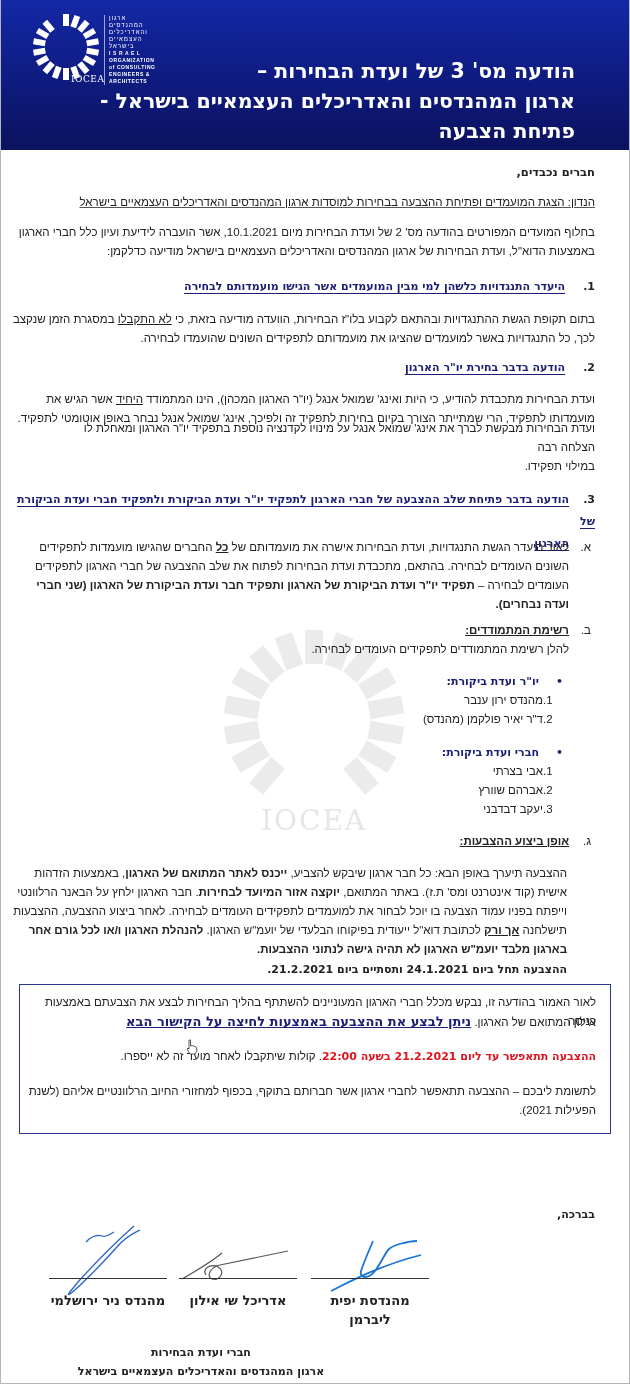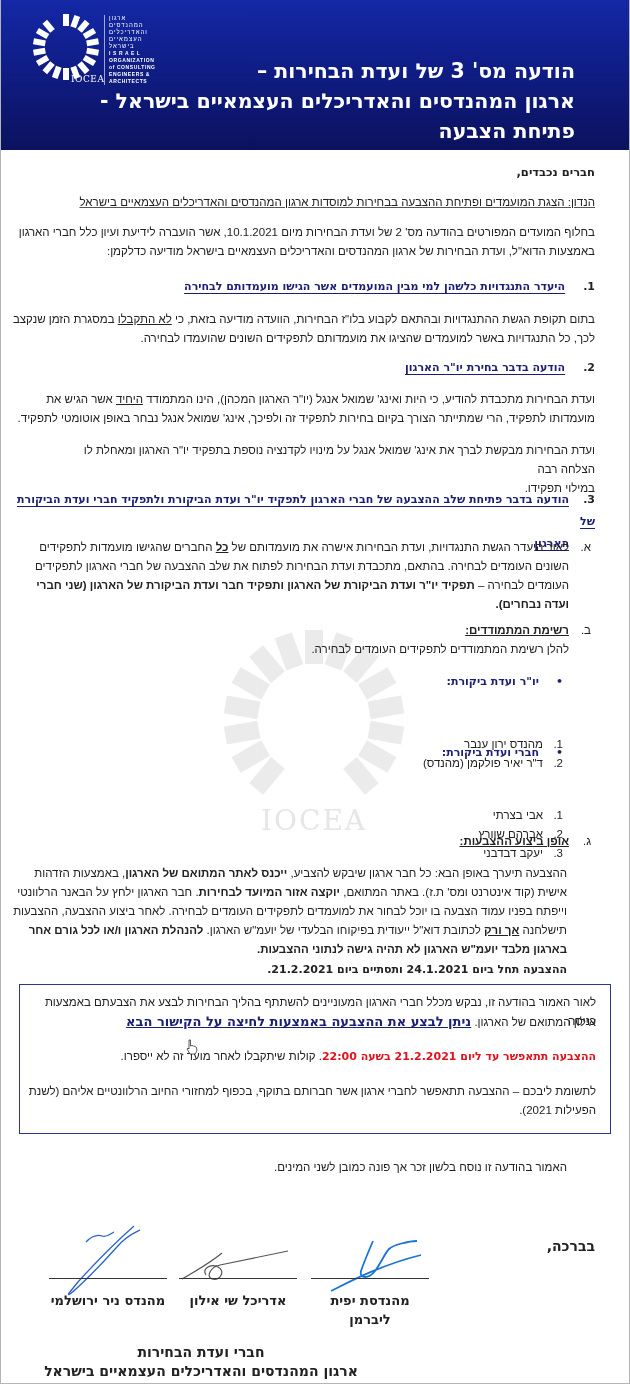--- a/index.html
+++ b/index.html
@@ -79,39 +79,39 @@
     color: #1b1f73; font-weight: bold; font-family: "DejaVu Sans", sans-serif; font-size: 11px;
   }
   .section-head .num { display: inline-block; width: 26px; color: #222; text-align: right; }
   .section-head .txt { text-decoration: underline; text-decoration-color: #1b1f73; text-underline-offset: 3px; }
   .u { text-decoration: underline; }
   .b { font-weight: bold; }
   .sub-item { position: absolute; right: 52px; text-align: right; }
   .sub-item .lbl { display: inline-block; width: 22px; }
   .cand-head { position: absolute; color: #1b1f73; font-weight: bold; font-family: "DejaVu Sans", sans-serif; font-size: 11px; }
   .cand-head .dot { display: inline-block; width: 24px; color: #1b1f73; }
-  .cand { position: absolute; text-align: right; margin-top: 44px; }
+  .cand { position: absolute; text-align: left; }
   .cand .n { display: inline-block; width: 20px; }
 
   .notice-box {
     position: absolute;
     left: 18px; right: 18px;
     top: 984px; height: 150px;
     border: 1px solid #2c3592;
     background: #fff;
   }
   .notice-box .line { position: absolute; right: 14px; text-align: right; }
   .link { color: #1b1f73; font-weight: bold; text-decoration: underline; font-family: "DejaVu Sans", sans-serif; font-size: 13px; }
   .red { color: #e0121b; font-weight: bold; font-family: "DejaVu Sans", sans-serif; font-size: 11px; }
   .cursor { position: absolute; left: 184px; top: 1039px; width: 14px; height: 16px; }
 
   .sig-line { position: absolute; top: 1278px; height: 1px; background: #333; }
   .sig-name { position: absolute; top: 1291px; font-weight: bold; font-family: "DejaVu Sans", sans-serif; font-size: 13px; text-align: center; }
   .sig-svg { position: absolute; }
-  .footer-org { position: absolute; left: 0; width: 400px; text-align: center; font-weight: bold; font-family: "DejaVu Sans", sans-serif; font-size: 14px; }
+  .footer-org { position: absolute; left: 0; width: 400px; text-align: center; font-weight: bold; font-family: "DejaVu Sans", sans-serif; font-size: 11px; }
 </style>
 </head>
 <body>
 
 <div class="page">
 
   <div class="header">
     <div class="logo">
       <svg class="logo-ring" viewBox="0 0 70 70">
         <g fill="#ffffff" transform="translate(35,35)">
@@ -192,21 +192,21 @@
   </div>
 
   <div class="section-head" style="top:358px;">
     <span class="num">2.</span>
     <span class="txt">הודעה בדבר בחירת יו"ר הארגון</span>
   </div>
   <div class="p" style="top:390px;">
     <div><span>ועדת הבחירות מתכבדת להודיע, כי היות ואינג' שמואל אנגל (יו"ר הארגון המכהן), הינו המתמודד </span><span class="u">היחיד</span><span> אשר הגיש את</span></div>
     <div>מועמדותו לתפקיד, הרי שמתייתר הצורך בקיום בחירות לתפקיד זה ולפיכך, אינג' שמואל אנגל נבחר באופן אוטומטי לתפקיד.</div>
   </div>
-  <div class="p" style="top:441px;margin-left:48px;">
+  <div class="p" style="top:419px;margin-left:48px;">
     <div>ועדת הבחירות מבקשת לברך את אינג' שמואל אנגל על מינויו לקדנציה נוספת בתפקיד יו"ר הארגון ומאחלת לו הצלחה רבה</div>
     <div>במילוי תפקידו.</div>
   </div>
 
   <div class="section-head" style="top:489px; line-height:22px;">
     <div><span class="num">3.</span><span class="txt">הודעה בדבר פתיחת שלב ההצבעה של חברי הארגון לתפקיד יו"ר ועדת הביקורת ולתפקיד חברי ועדת הביקורת של</span></div>
     <div><span class="num"></span><span class="txt">הארגון</span></div>
   </div>
 
   <div class="sub-item" style="top:538px; right:38px;">
@@ -265,23 +265,22 @@
     <div class="line" style="top:62px;">
       <span class="red">ההצבעה תתאפשר עד ליום 21.2.2021 בשעה 22:00</span><span>. קולות שיתקבלו לאחר מועד זה לא ייספרו.</span>
     </div>
     <div class="line" style="top:97px;">לתשומת ליבכם – ההצבעה תתאפשר לחברי ארגון אשר חברותם בתוקף, בכפוף למחזורי החיוב הרלוונטיים אליהם (לשנת</div>
     <div class="line" style="top:116px;">הפעילות 2021).</div>
   </div>
   <svg class="cursor" viewBox="0 0 14 16">
     <path d="M4 1 L5.5 1 L5.5 7 L7 6.5 L8.5 7 L10 7.5 L11.5 8.5 L12 12 L10 15 L5 15 L2 10 L3 9 L4 10 Z" fill="#fff" stroke="#333" stroke-width="0.8"></path>
   </svg>
 
-  <div class="p" style="top:1158px; right:62px;">האמור בהודעה זו נוסח בלשון זכר אך פונה כמובן לשני המינים.</div>
-
-  <div class="p b" style="top:1237px; right:34px; font-family:'DejaVu Sans',sans-serif; font-size:14px;">בברכה,</div>
+
+  <div class="p b" style="top:1205px; right:34px; font-family:'DejaVu Sans',sans-serif; font-size:11px;">בברכה,</div>
 
   <svg class="sig-svg" style="left:320px; top:1235px;" width="110" height="60" viewBox="0 0 110 60">
     <path d="M52 6 C46 20 42 30 40 36 C38 44 48 44 54 36 C60 28 64 18 68 14 C72 10 88 6 96 6 M10 56 C30 46 60 30 100 20" fill="none" stroke="#1a74d6" stroke-width="1.8"></path>
   </svg>
   <div class="sig-line" style="left:310px; width:118px;"></div>
   <div class="sig-name" style="left:310px; width:118px;">מהנדסת יפית ליברמן</div>
 
   <svg class="sig-svg" style="left:175px; top:1245px;" width="120" height="40" viewBox="0 0 120 40">
     <path d="M6 34 C20 26 34 18 46 8 M30 30 C26 24 34 18 42 22 C50 26 44 36 36 34 C30 32 34 22 44 20 L112 6" fill="none" stroke="#555" stroke-width="1.2"></path>
   </svg>

